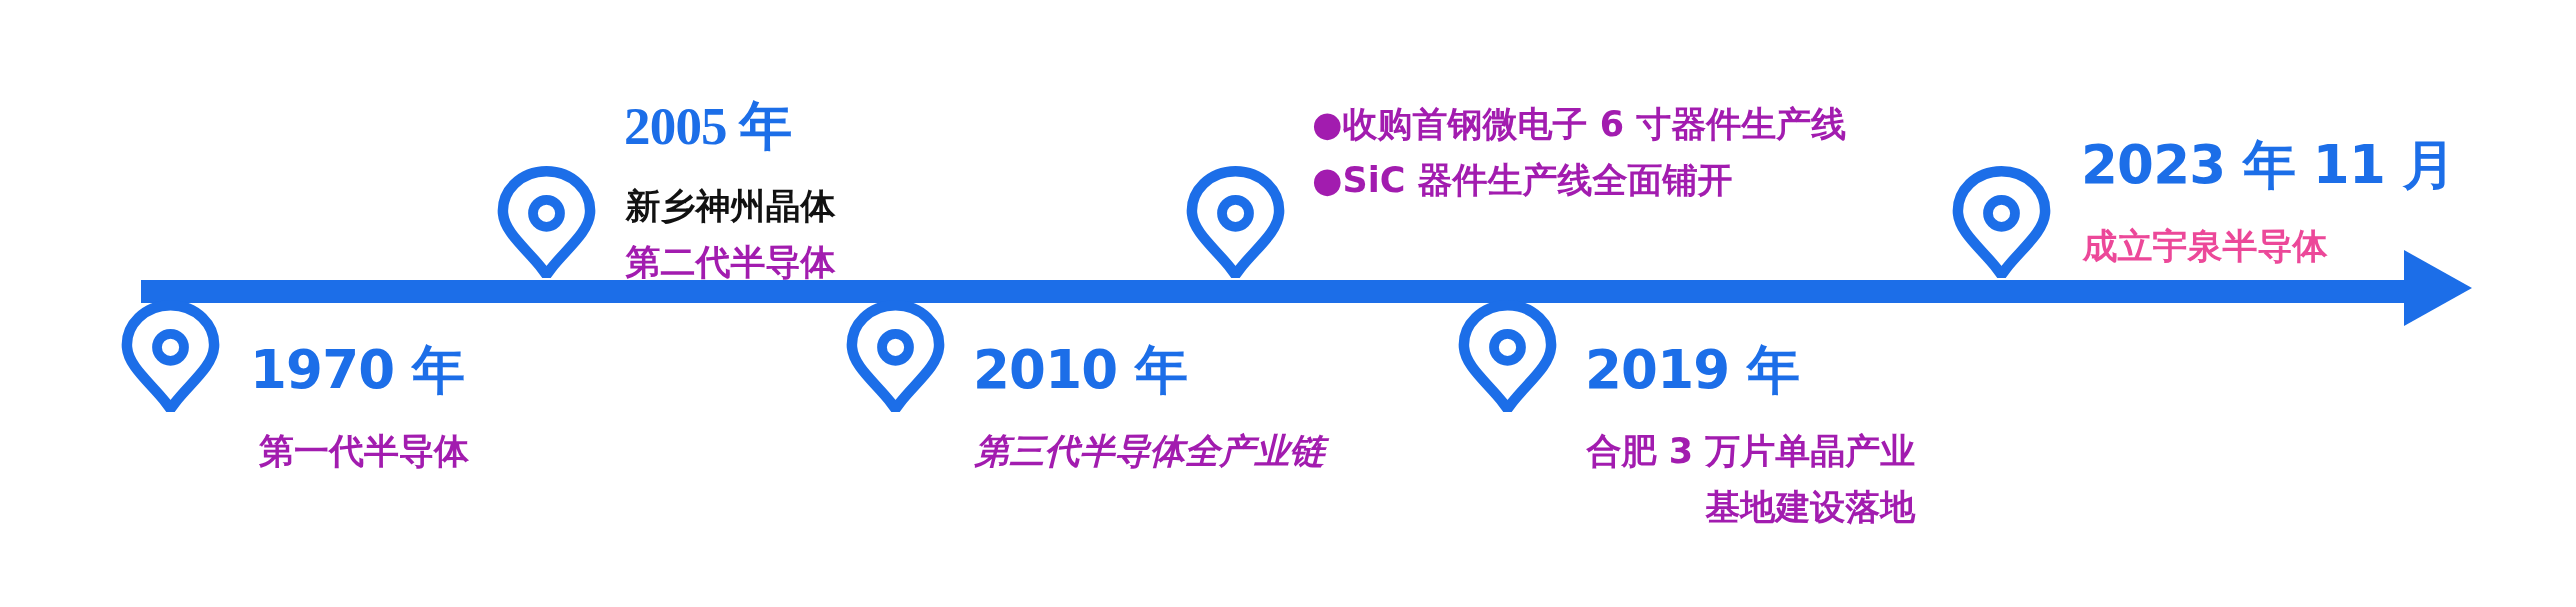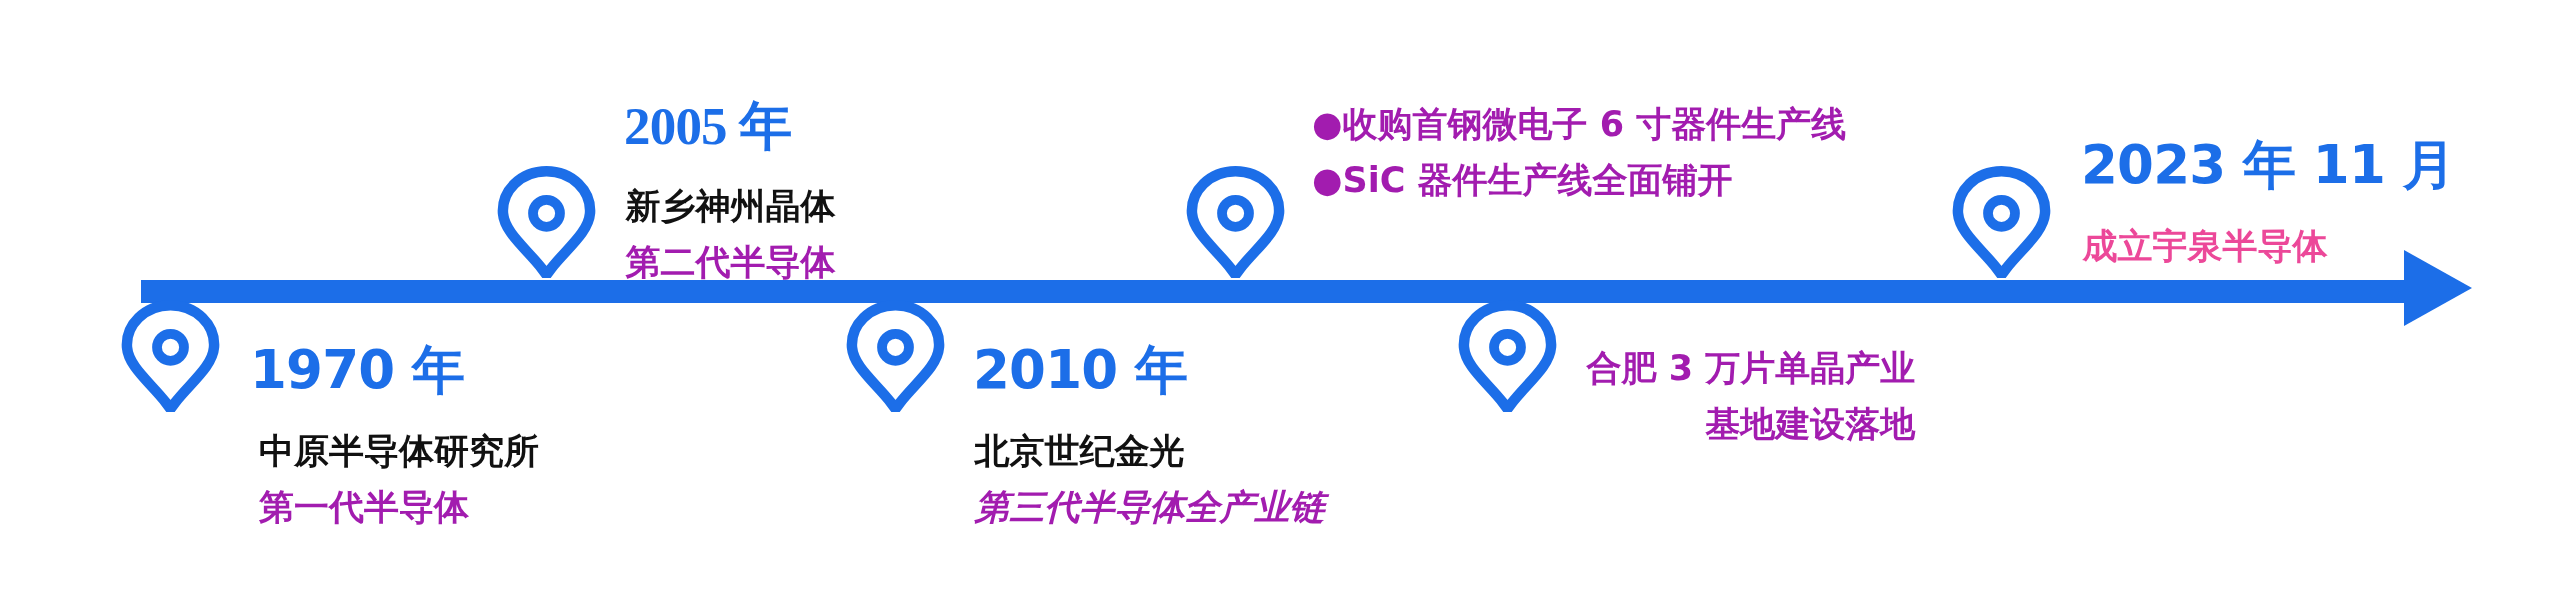--- a/index.html
+++ b/index.html
@@ -67,42 +67,41 @@
 </div>
 <div class="pin up" style="left:1952px;">
   <svg viewBox="0 0 132 150">
     <path d="M66 146 L60 138 C40 112 10 90 8 64 C6 34 32 8 66 8 C100 8 126 34 124 64 C122 90 92 112 72 138 Z" fill="none" stroke="#1c6ee8" stroke-width="14" stroke-linejoin="round"></path>
     <circle cx="66" cy="64" r="18" fill="none" stroke="#1c6ee8" stroke-width="13"></circle>
     </svg>
 </div>
 
 <div class="event down" style="left:250px;">
   <div class="year">1970 年</div>
-  <div class="desc black">中原半导体研究所</div>
   <div class="desc red">第一代半导体</div>
 </div>
 
 <div class="event up" style="left:624px;font-family:Liberation Serif, serif;">
   <div class="year">2005 年</div>
   <div class="desc black" style="margin-left:1.5px;">新乡神州晶体</div>
   <div class="desc red" style="margin-left:1.5px;">第二代半导体</div>
 </div>
 
 <div class="event down" style="left:973px;">
   <div class="year">2010 年</div>
-  <div class="desc black" style="margin-left:1.5px;">北京世纪金光</div>
   <div class="desc red" style="margin-left:1.5px;font-style:italic;">第三代半导体全产业链</div>
 </div>
 
 <div class="event up" style="left:1312px;">
   <div class="desc red" style="margin-left:0;">●收购首钢微电子 6 寸器件生产线</div>
   <div class="desc red" style="margin-left:0;">●SiC 器件生产线全面铺开</div>
 </div>
 
 <div class="event down" style="left:1585px;">
+  <div class="year">2019 年</div>
   <div class="desc red" style="margin-left:1.5px;">合肥 3 万片单晶产业</div>
   <div class="desc red" style="margin-left:8px;text-align:right;">基地建设落地</div>
 </div>
 
 <div class="event" style="left:2081px; top:135px;">
   <div class="year">2023 年 11 月</div>
   <div class="desc dark" style="margin-left:1.5px;">成立宇泉半导体</div>
 </div>
 
 

